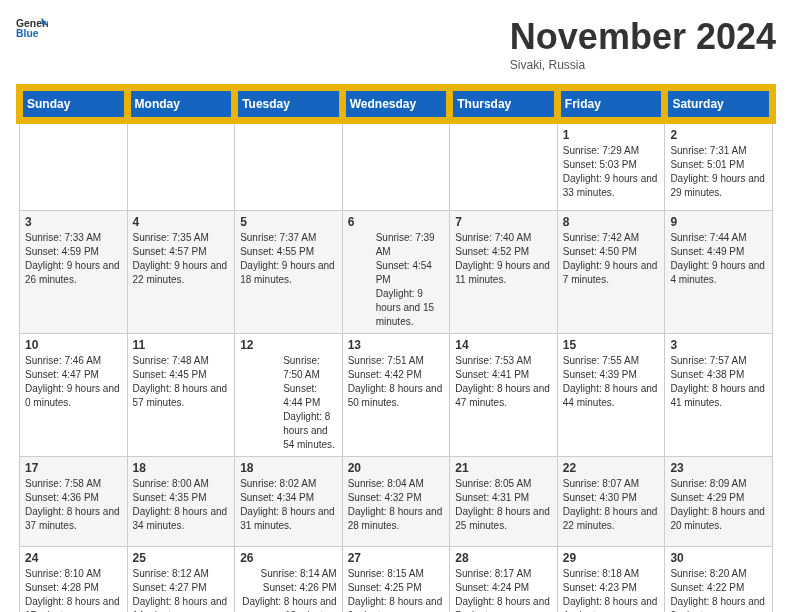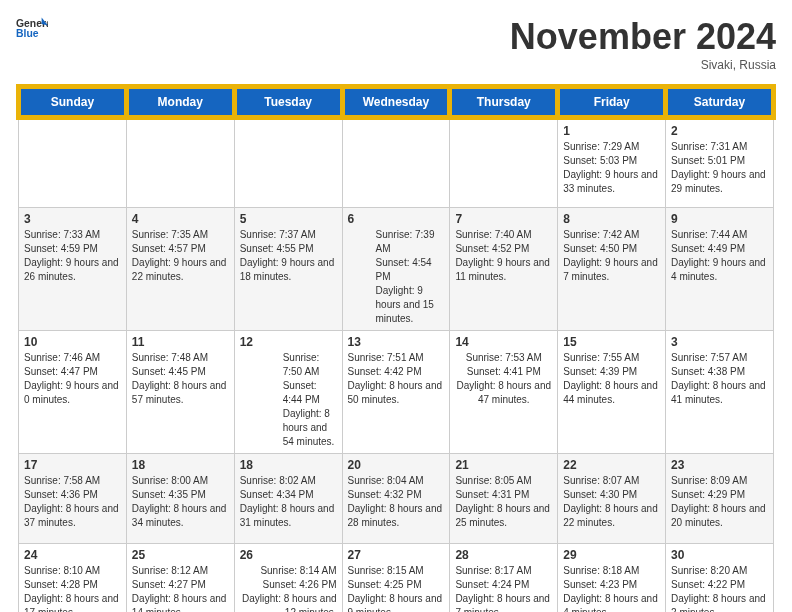--- a/index.html
+++ b/index.html
@@ -18,36 +18,36 @@
     }
     .logo {
       display: flex;
       align-items: center;
       gap: 4px;
     }
     .logo-icon {
       width: 32px;
       height: 24px;
     }
-    .title-block { text-align: right; }
+    .title-block { }
     .month-title { font-size: 36px; font-weight: bold; color: #333; }
     .location { font-size: 12px; color: #555; }
     table {
       width: 100%;
       border-collapse: collapse;
       table-layout: fixed;
     }
     thead tr th {
       background-color: #1565c0;
       color: white;
       font-size: 12px;
       font-weight: bold;
       padding: 6px 4px;
-      text-align: center;
-      border: 5px solid #eab308;
+      text-align: left;
+      border: 7px solid #eab308;
     }
     tbody tr td {
       vertical-align: top;
       border: 1px solid #ccc;
       padding: 4px 5px;
       font-size: 10px;
       color: #333;
       height: 90px;
       background: #fff;
     }
@@ -179,21 +179,21 @@
 Daylight: 8 hours and 54 minutes.</div>
         </td>
         <td>
           <span class="day-num">13</span>
           <div class="day-info" style="white-space: pre-line;">Sunrise: 7:51 AM
 Sunset: 4:42 PM
 Daylight: 8 hours and 50 minutes.</div>
         </td>
         <td>
           <span class="day-num">14</span>
-          <div class="day-info" style="white-space: pre-line; text-align: center;">Sunrise: 7:53 AM
+          <div class="day-info" style="white-space: pre-line;">Sunrise: 7:53 AM
 Sunset: 4:41 PM
 Daylight: 8 hours and 47 minutes.</div>
         </td>
         <td>
           <span class="day-num">15</span>
           <div class="day-info" style="white-space: pre-line;">Sunrise: 7:55 AM
 Sunset: 4:39 PM
 Daylight: 8 hours and 44 minutes.</div>
         </td>
         <td>

